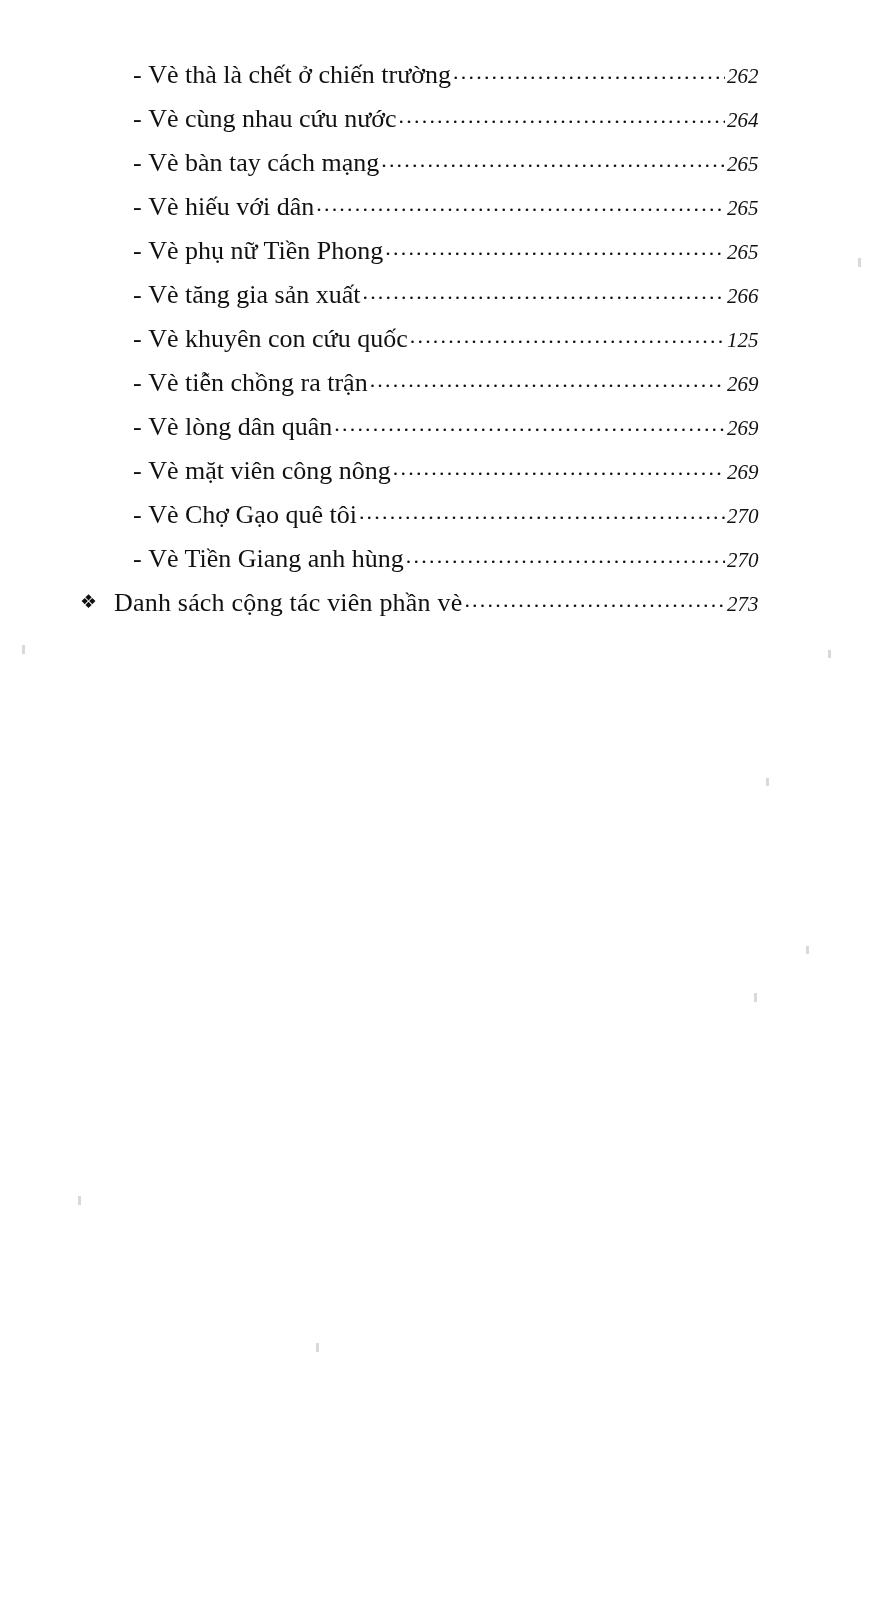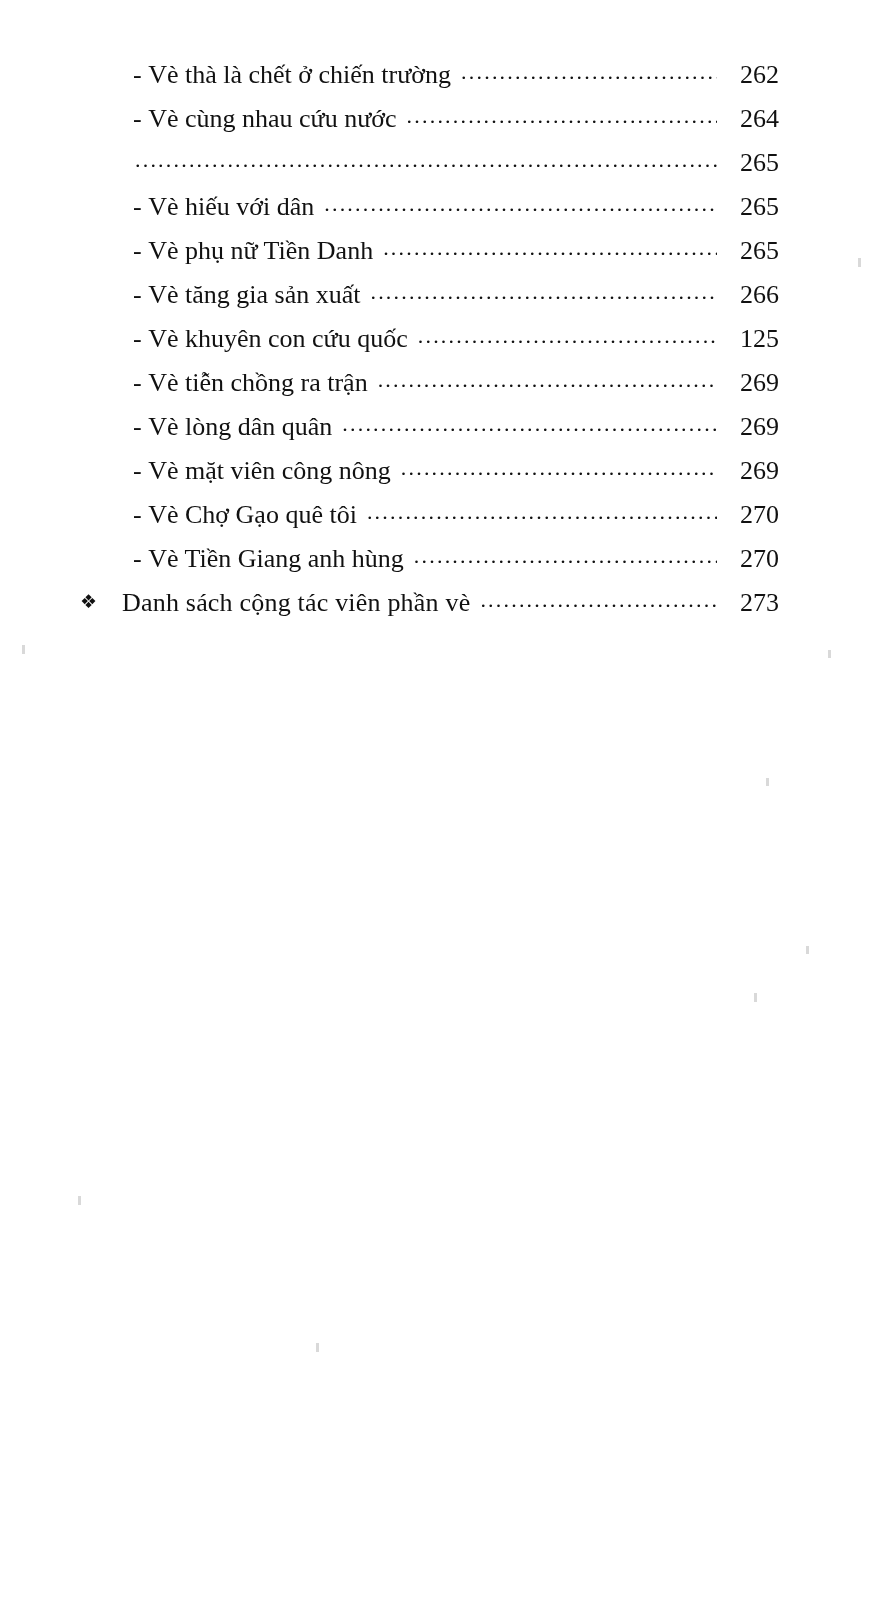--- a/index.html
+++ b/index.html
@@ -31,40 +31,40 @@
   }
   .toc-entry {
     display: flex;
     align-items: baseline;
     font-size: 26px;
     line-height: 1.0;
     height: 44px;
     padding-left: 133px;
     padding-right: 108px;
     white-space: nowrap;
-    gap: 8px;
   }
   .toc-entry .label {
     flex: 0 0 auto;
   }
   .toc-entry .dots {
     flex: 1 1 auto;
     overflow: hidden;
     margin: 0 2px 0 2px;
     position: relative;
     top: -4px;
     font-size: 22px;
     letter-spacing: 2.2px;
     color: #111;
   }
   .toc-entry .page-num {
     flex: 0 0 auto;
-    text-align: right;
+    text-align: left;
     min-width: 52px;
-    font-size: 26px;
+    font-size: 21px;
+    font-style: italic;
   }
 
   
   .entry-sub .label::before {
     content: "-\00a0";
   }
 
   
   .entry-top {
     padding-left: 80px;
@@ -99,30 +99,31 @@
         <span class="label">Vè thà là chết ở chiến trường</span>
         <span class="dots">.........................................................................................</span>
         <span class="page-num">262</span>
       </div>
       <div class="toc-entry entry-sub">
         <span class="label">Vè cùng nhau cứu nước</span>
         <span class="dots">.........................................................................................</span>
         <span class="page-num">264</span>
       </div>
       <div class="toc-entry entry-sub">
+        <span class="label">Vè bàn tay cách mạng</span>
         <span class="dots">.........................................................................................</span>
         <span class="page-num">265</span>
       </div>
       <div class="toc-entry entry-sub">
         <span class="label">Vè hiếu với dân</span>
         <span class="dots">.........................................................................................</span>
         <span class="page-num">265</span>
       </div>
       <div class="toc-entry entry-sub">
-        <span class="label">Vè phụ nữ Tiền Danh</span>
+        <span class="label">Vè phụ nữ Tiền Phong</span>
         <span class="dots">.........................................................................................</span>
         <span class="page-num">265</span>
       </div>
       <div class="toc-entry entry-sub">
         <span class="label">Vè tăng gia sản xuất</span>
         <span class="dots">.........................................................................................</span>
         <span class="page-num">266</span>
       </div>
       <div class="toc-entry entry-sub">
         <span class="label">Vè khuyên con cứu quốc</span>

